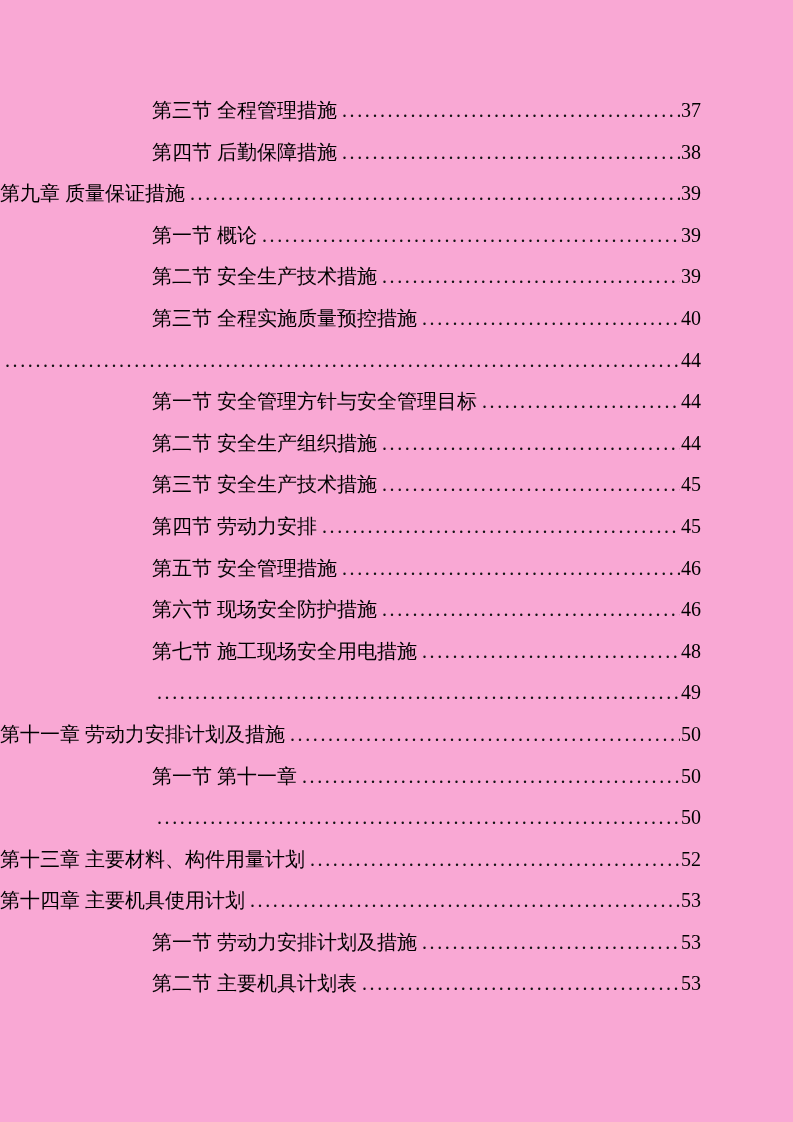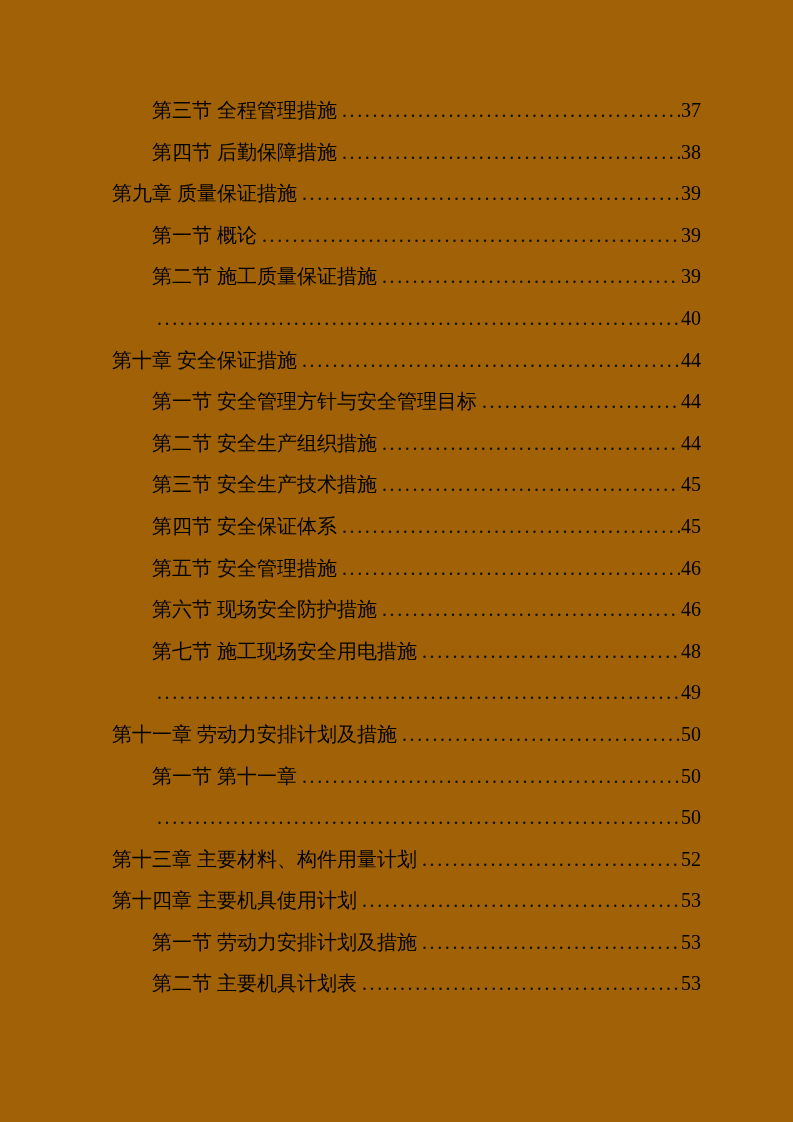--- a/index.html
+++ b/index.html
@@ -4,42 +4,42 @@
 <style>
   html, body {
     margin: 0;
     padding: 0;
     background: #ffffff;
   }
   .page {
     position: relative;
     width: 793px;
     height: 1122px;
-    background: #a16207;
+    background: #f9a8d4;
     overflow: hidden;
     box-sizing: border-box;
     padding-top: 97px;
     font-family: "Liberation Serif", "DejaVu Serif", serif;
     color: #000000;
   }
   .toc {
     display: block;
   }
   .toc-row {
     display: flex;
     align-items: baseline;
     height: 41.6px;
     margin-right: 92px;
     font-size: 20px;
     line-height: 27px;
     white-space: nowrap;
     color: #000000;
     cursor: pointer;
   }
-  .toc-row.level-1 { margin-left: 112px; }
+  .toc-row.level-1 { }
   .toc-row.level-2 { margin-left: 152px; }
   .toc-label {
     flex: 0 0 auto;
   }
   .dot-leader {
     flex: 1 1 auto;
     min-width: 0;
     overflow: hidden;
     letter-spacing: 2.6px;
     margin-left: 5px;
@@ -70,50 +70,50 @@
     <span class="toc-label">第九章 质量保证措施</span>
     <span class="dot-leader" aria-hidden="true">............................................................................................................................................................................................................................................................................................................</span>
     <span class="toc-page">39</span>
   </div>
       <div class="toc-row level-2">
     <span class="toc-label">第一节 概论</span>
     <span class="dot-leader" aria-hidden="true">............................................................................................................................................................................................................................................................................................................</span>
     <span class="toc-page">39</span>
   </div>
       <div class="toc-row level-2">
-    <span class="toc-label">第二节 施工质量保证措施</span>
+    <span class="toc-label">第二节 安全生产技术措施</span>
     <span class="dot-leader" aria-hidden="true">............................................................................................................................................................................................................................................................................................................</span>
     <span class="toc-page">39</span>
   </div>
       <div class="toc-row level-2">
+    <span class="toc-label">第三节 全程实施质量预控措施</span>
     <span class="dot-leader" aria-hidden="true">............................................................................................................................................................................................................................................................................................................</span>
     <span class="toc-page">40</span>
   </div>
       <div class="toc-row level-1">
-    <span class="toc-label">第十章 安全保证措施</span>
     <span class="dot-leader" aria-hidden="true">............................................................................................................................................................................................................................................................................................................</span>
     <span class="toc-page">44</span>
   </div>
       <div class="toc-row level-2">
     <span class="toc-label">第一节 安全管理方针与安全管理目标</span>
     <span class="dot-leader" aria-hidden="true">............................................................................................................................................................................................................................................................................................................</span>
     <span class="toc-page">44</span>
   </div>
       <div class="toc-row level-2">
     <span class="toc-label">第二节 安全生产组织措施</span>
     <span class="dot-leader" aria-hidden="true">............................................................................................................................................................................................................................................................................................................</span>
     <span class="toc-page">44</span>
   </div>
       <div class="toc-row level-2">
     <span class="toc-label">第三节 安全生产技术措施</span>
     <span class="dot-leader" aria-hidden="true">............................................................................................................................................................................................................................................................................................................</span>
     <span class="toc-page">45</span>
   </div>
       <div class="toc-row level-2">
-    <span class="toc-label">第四节 安全保证体系</span>
+    <span class="toc-label">第四节 劳动力安排</span>
     <span class="dot-leader" aria-hidden="true">............................................................................................................................................................................................................................................................................................................</span>
     <span class="toc-page">45</span>
   </div>
       <div class="toc-row level-2">
     <span class="toc-label">第五节 安全管理措施</span>
     <span class="dot-leader" aria-hidden="true">............................................................................................................................................................................................................................................................................................................</span>
     <span class="toc-page">46</span>
   </div>
       <div class="toc-row level-2">
     <span class="toc-label">第六节 现场安全防护措施</span>

